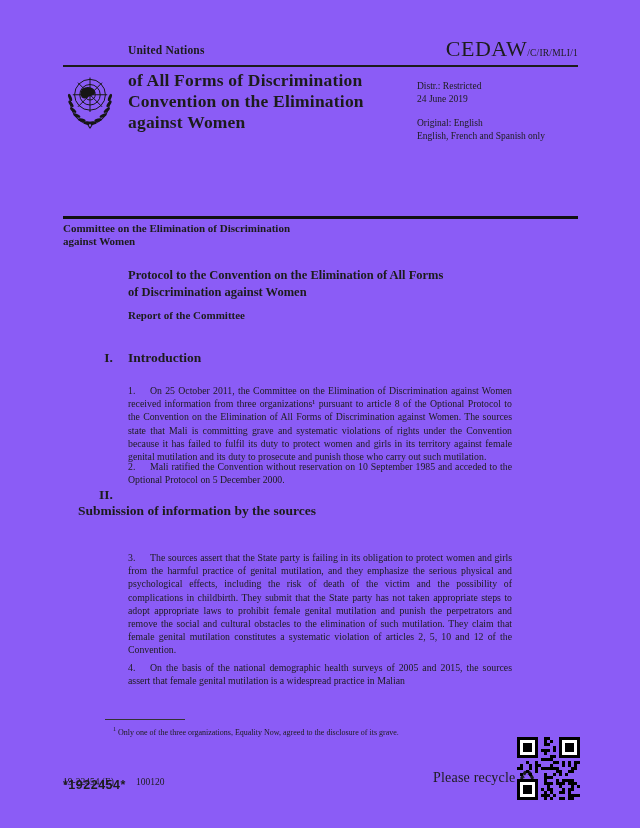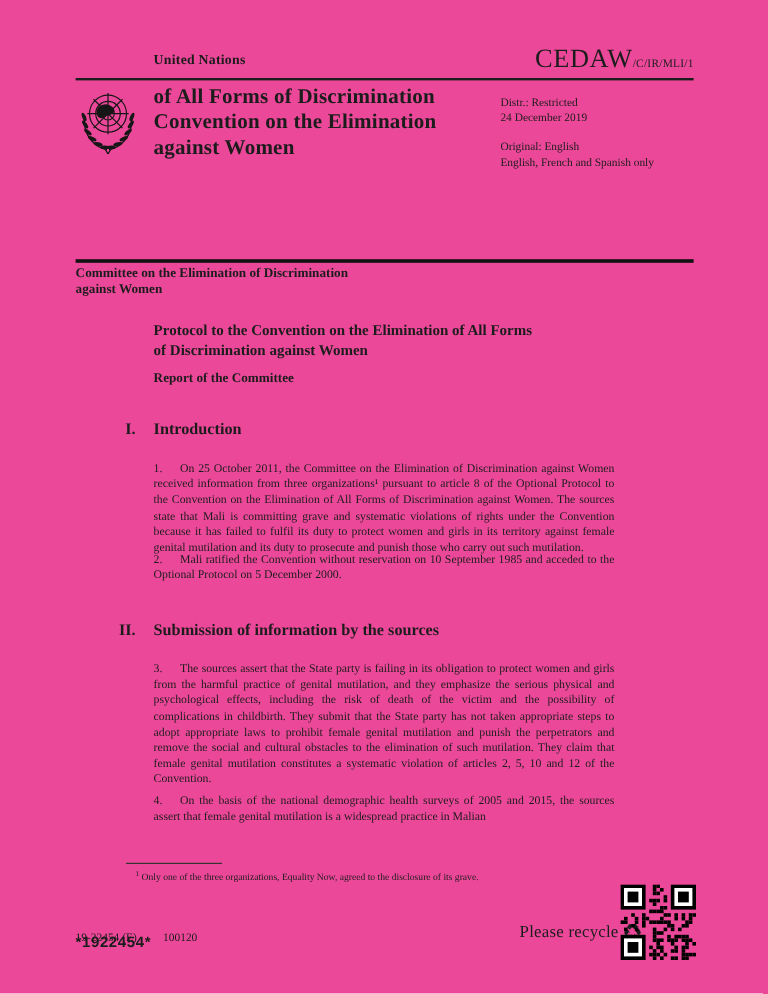--- a/index.html
+++ b/index.html
@@ -1,19 +1,19 @@
 <!DOCTYPE html>
 <html><head>
 <meta charset="utf-8">
 <style>
   * { margin:0; padding:0; box-sizing:border-box; }
   html,body { background:#ffffff; }
   .page {
     position:relative; width:640px; height:828px; margin:0 auto;
-    background:#ec4899; color:#1c1c1c;
+    background:#8b5cf6; color:#1c1c1c;
     font-family:"Liberation Serif", serif;
     overflow:hidden;
   }
   .abs { position:absolute; }
 
   
   .org-name { left:128px; top:44px; font-size:11.5px; font-weight:bold; letter-spacing:.2px; }
   .doc-symbol { right:62px; top:36px; font-size:22px; letter-spacing:.5px; }
   .doc-symbol .suffix { font-size:9.5px; letter-spacing:.2px; }
   .rule-thin { left:63px; top:65px; width:515px; height:2px; background:#1c1c1c; }
@@ -25,21 +25,21 @@
   .rule-thick { left:63px; top:216px; width:515px; height:2.5px; background:#111; }
   .committee { left:63px; top:222px; font-size:11px; font-weight:bold; line-height:13px; }
 
   .doc-title { left:128px; top:267px; width:400px; font-size:12.5px; font-weight:bold; line-height:16.5px; }
   .report-subtitle { left:128px; top:309px; font-size:11px; font-weight:bold; }
 
   .sec-head { left:63px; display:flex; font-size:13.5px; font-weight:bold; }
   .sec-head .sec-num { width:50px; text-align:right; }
   .sec-head .sec-title { margin-left:15px; }
   .sec-1 { top:350px; }
-  .sec-2 { top:517px; }
+  .sec-2 { top:487px;flex-direction:column; }
 
   .para { left:128px; width:384px; font-size:9.8px; line-height:13.2px; text-align:justify; }
   .para .pnum { display:inline-block; width:22px; }
   .p1 { top:384px; }
   .p2 { top:460px; }
   .p3 { top:551px; }
   .p4 { top:661px; }
 
   .fn-rule { left:105px; top:719px; width:80px; height:1px; background:#333; }
   .footnote { left:113px; top:724px; width:330px; font-size:8px; line-height:10px; }
@@ -98,21 +98,21 @@
   </div>
 
   <div class="abs masthead">
     <div>of All Forms of Discrimination</div>
     <div>Convention on the Elimination</div>
     <div>against Women</div>
   </div>
 
   <div class="abs distr-block">
     <div>Distr.: Restricted</div>
-    <div>24 December 2019</div>
+    <div>24 June 2019</div>
   </div>
   <div class="abs orig-block">
     <div>Original: English</div>
     <div>English, French and Spanish only</div>
   </div>
 
   <div class="abs rule-thick"></div>
   <div class="abs committee">
     <div>Committee on the Elimination of Discrimination</div>
     <div>against Women</div>

